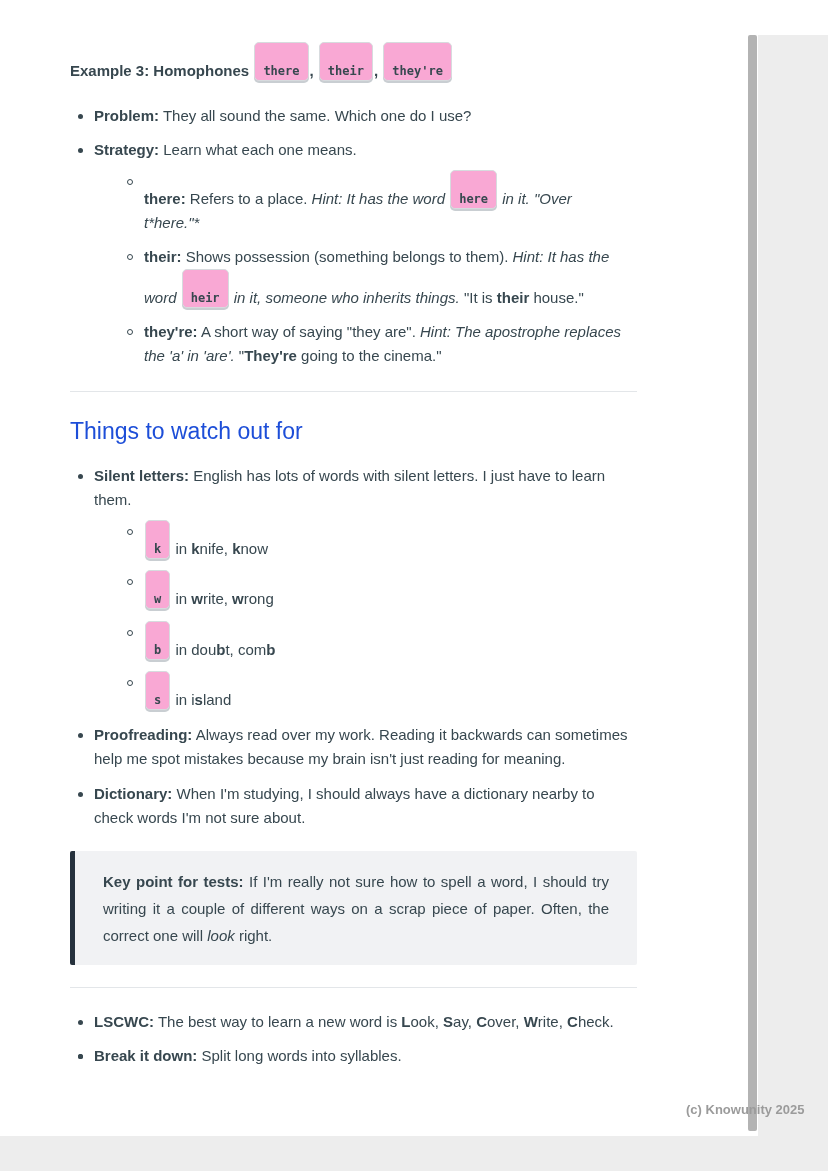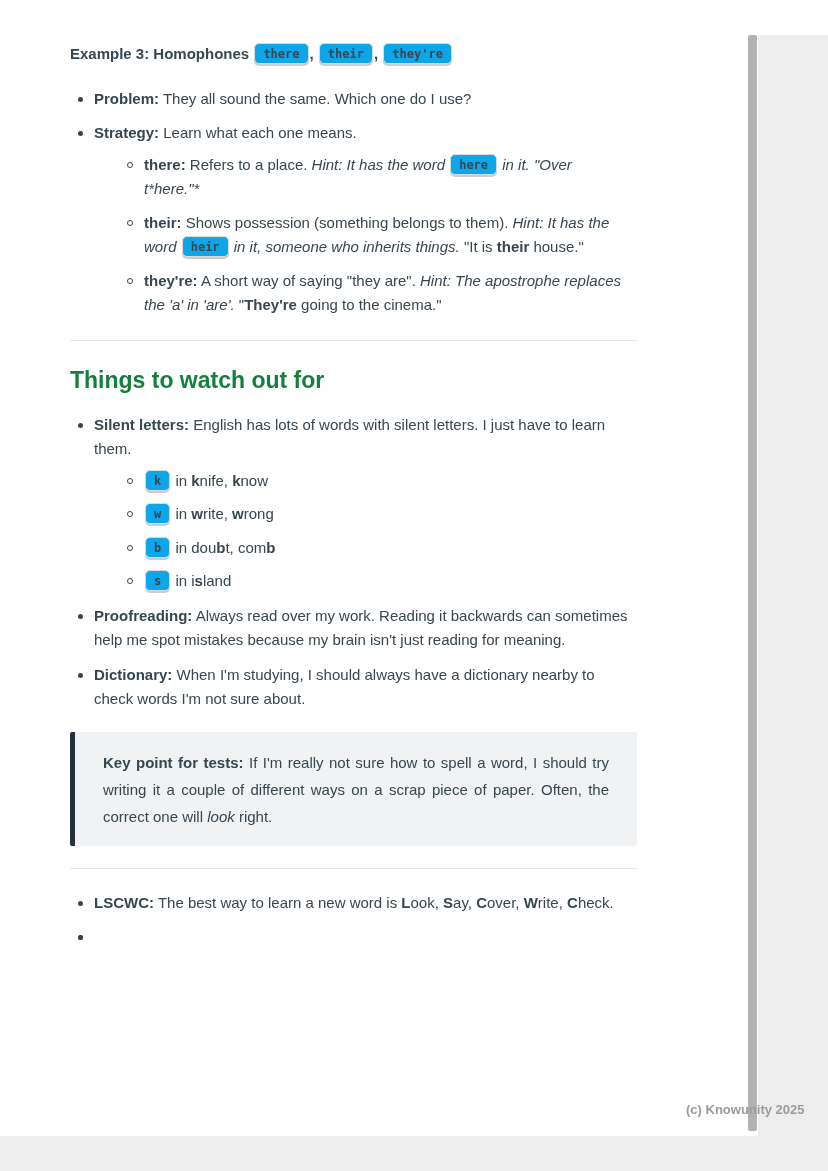--- a/index.html
+++ b/index.html
@@ -38,25 +38,25 @@
   .doc-title .chip { font-weight:bold; }
 
   .b { font-weight:bold; }
   .it { font-style:italic; }
 
   .chip {
     display:inline-block;
     font-family:"DejaVu Sans Mono","Liberation Mono",monospace;
     font-size:12px; font-weight:bold;
     line-height:16px;
-    background:#0ea5e9;
+    background:#f9a8d4;
     border:1px solid #d7dbde;
     box-shadow:0 2px 0 0 #c9ced2;
     border-radius:5px;
-    padding:2px 8px 1px;
+    padding:20px 8px 1px;
     color:#37474f;
     vertical-align:1px;
     margin:0 1px;
   }
 
   .li { position:relative; padding-left:24px; margin-bottom:10px; }
   .li .dot {
     position:absolute; left:8px; top:10px;
     width:5px; height:5px; border-radius:50%;
     background:#37474f;
@@ -67,21 +67,21 @@
     background:transparent;
     border:1.5px solid #37474f;
     width:6px; height:6px; top:9px; left:7px;
   }
 
   .divider {
     border:none; border-top:1px solid #e3e6e9;
     margin:22px 0;
   }
   h2 {
-    font-size:23px; font-weight:bold; color:#15803d;
+    font-size:23px; font-weight:normal; color:#1d4ed8;
     margin:24px 0 18px; line-height:30px;
   }
   .callout {
     margin:20px 0 6px;
     background:#f1f2f4;
     border-left:5px solid #26313d;
     border-radius:2px;
     padding:17px 28px 16px;
     line-height:27px;
     text-align:justify;
@@ -167,20 +167,21 @@
     <div class="l1">
       <div class="li">
         <span class="dot"></span>
         <span class="txt"><span class="b">LSCWC:</span><span> The best way to learn a new word is </span><span class="b">L</span><span>ook, </span><span class="b">S</span><span>ay, </span><span class="b">C</span><span>over, </span><span class="b">W</span><span>rite, </span><span class="b">C</span><span>heck.</span></span>
       </div>
       <div class="li">
         <span class="dot"></span>
       </div>
       <div class="li">
         <span class="dot"></span>
+        <span class="txt"><span class="b">Break it down:</span><span> Split long words into syllables.</span></span>
       </div>
     </div>
 
   </div>
 </div>
 
 <div class="viewer-corner"></div>
 <div class="scrollbar-thumb"></div>
 <div class="watermark">(c) Knowunity 2025</div>
 

